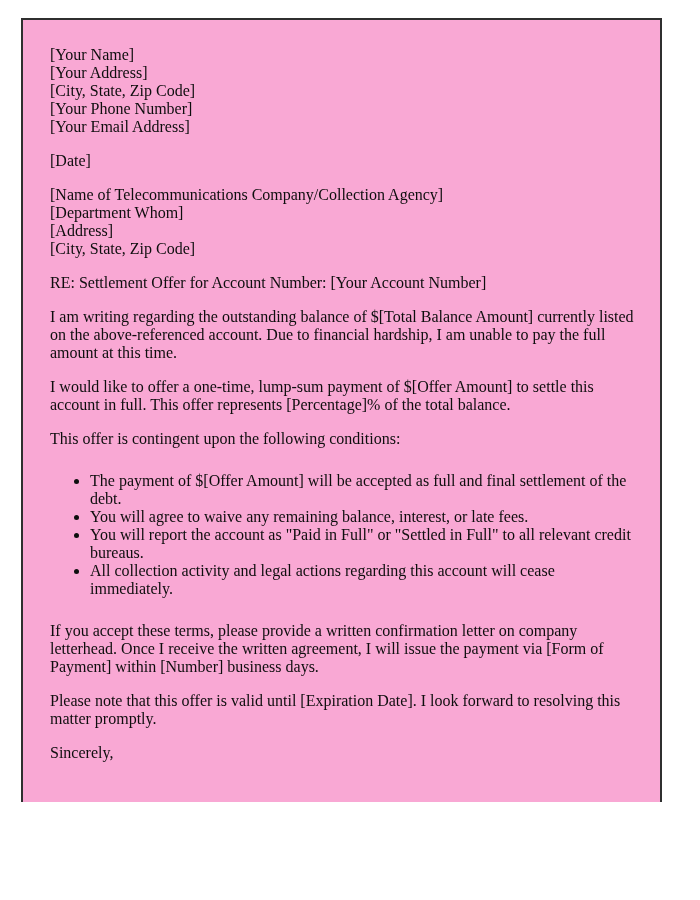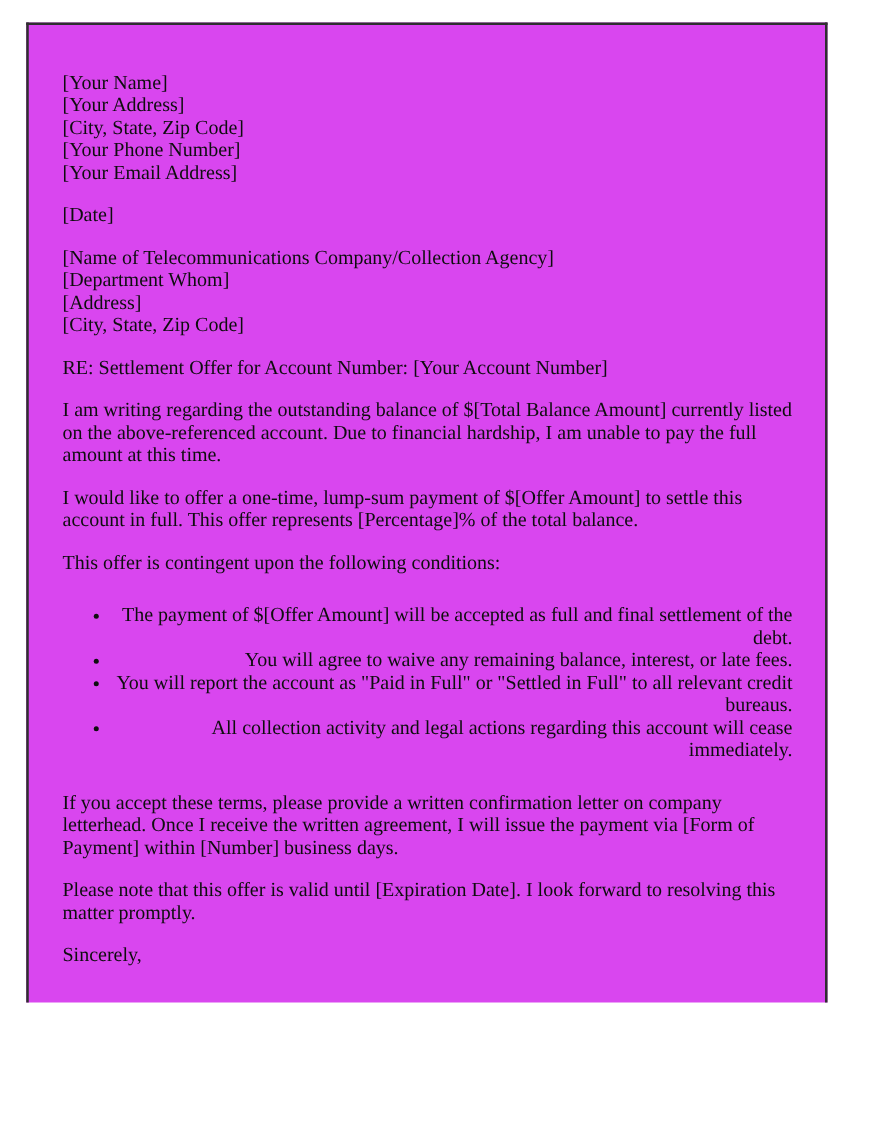--- a/index.html
+++ b/index.html
@@ -18,44 +18,43 @@
     inset: 0;
     background: #ffffff;
   }
   .page {
     position: absolute;
     left: 21px;
     top: 18px;
     width: 641px;
     height: 784px;
     box-sizing: border-box;
-    background: #d946ef;
+    background: #f9a8d4;
     border: 2px solid #2f2f2f;
     border-bottom: none;
-    padding: 22px 26px 0 27px;
+    padding: 10px 26px 0 27px;
     font-family: "Liberation Serif", "DejaVu Serif", serif;
     font-size: 16px;
     line-height: 18px;
     color: #0e0e0e;
     overflow: hidden;
   }
   .page p {
     margin: 16px 0;
   }
   .addr .line {
     display: block;
   }
   .subject {
     font-weight: normal;
   }
   .page ul {
     margin: 24px 0;
     padding-left: 40px;
     list-style-type: disc;
-    text-align: right;
   }
   .page li {
     margin: 0;
     padding: 0;
   }
 </style>
 </head>
 <body>
 
 <div class="canvas">

